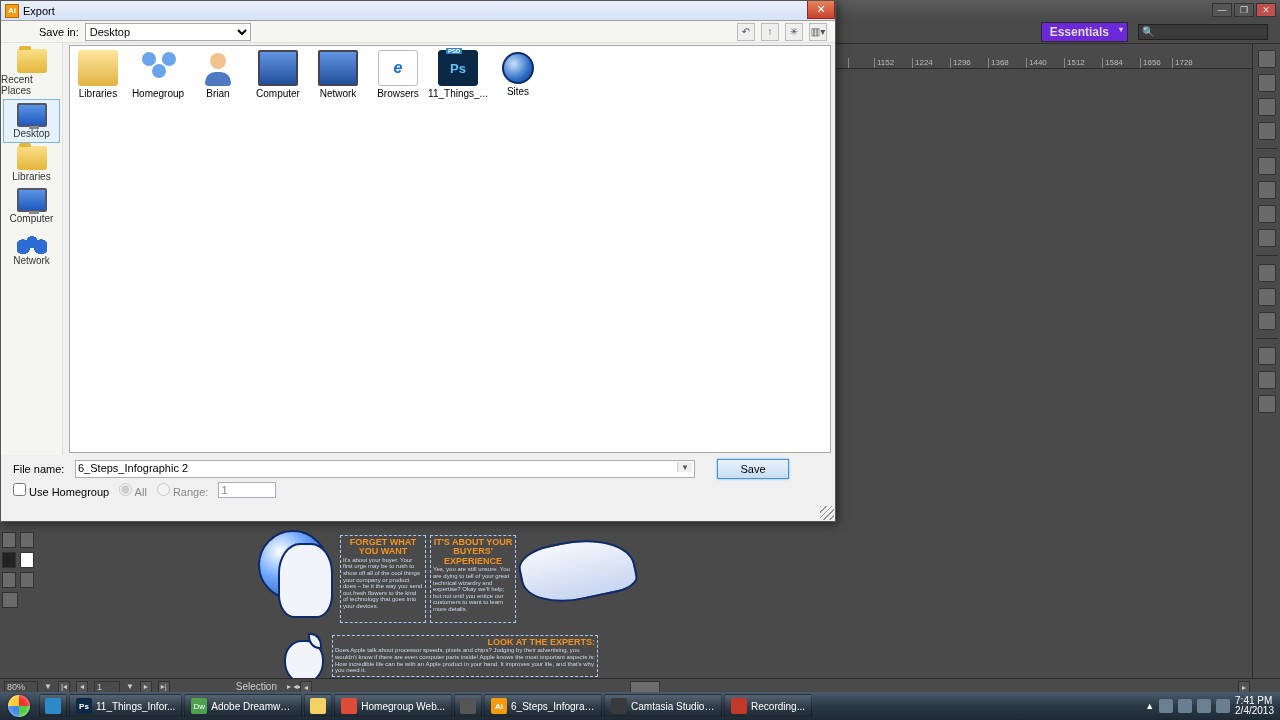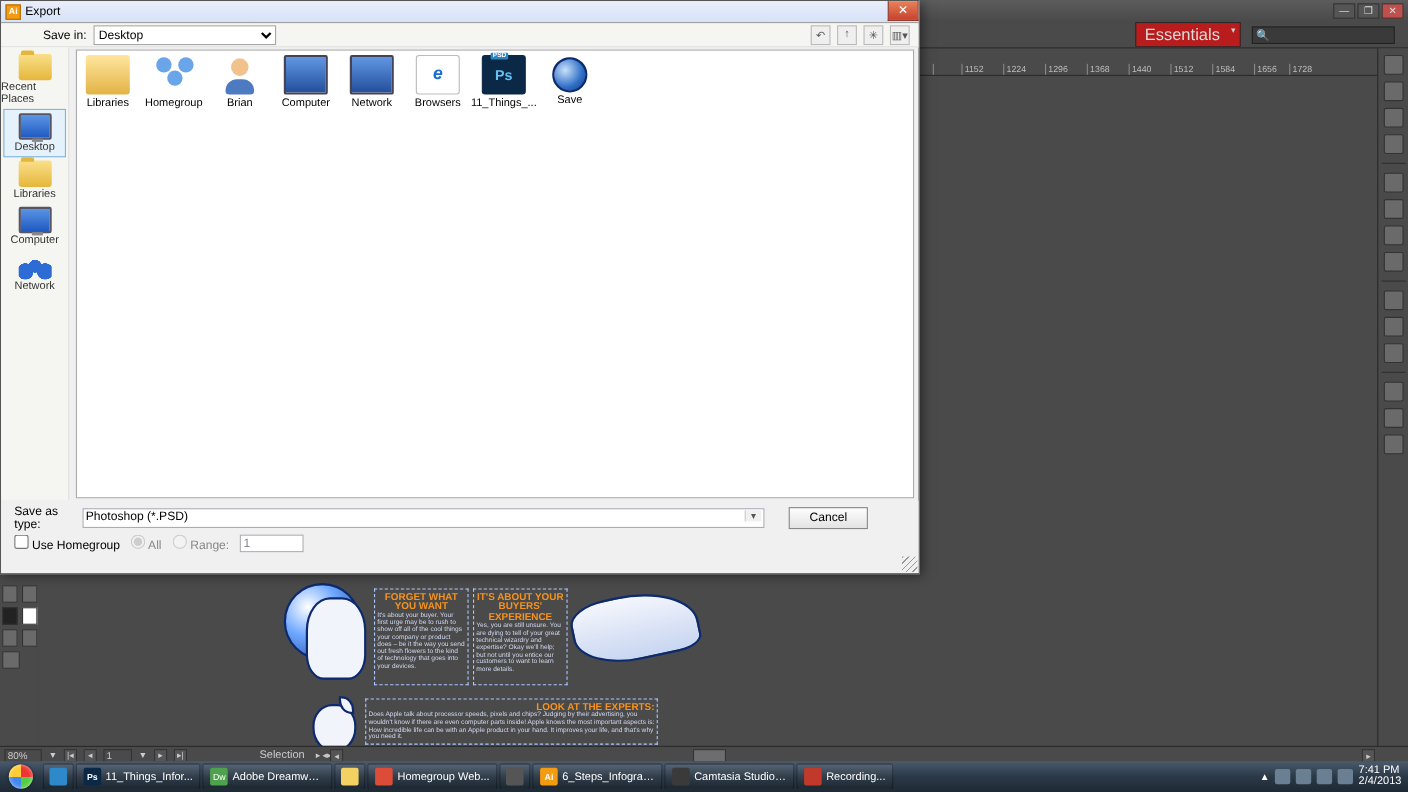--- a/index.html
+++ b/index.html
@@ -5,21 +5,21 @@
 * { margin: 0; padding: 0; box-sizing: border-box; font-family: "Segoe UI", Tahoma, sans-serif; }
 body { width: 1280px; height: 720px; background: #4a4a4a; overflow: hidden; position: relative; }
 
 
 .host-window { position: absolute; inset: 0; background: #4a4a4a; }
 .host-titlebar { height: 20px; background: linear-gradient(#5c5c5c,#494949); display: flex; justify-content: flex-end; align-items: center; padding-right: 4px; }
 .host-titlebar .winbtn { width: 20px; height: 14px; margin-left: 2px; background: #555; border: 1px solid #333; display: flex; align-items: center; justify-content: center; font-size: 9px; color: #ddd; cursor: pointer; }
 .host-titlebar .winbtn.close { background: #c0504d; }
 .host-menubar { position: absolute; top: 0; left: 15px; height: 20px; display: flex; align-items: center; gap: 12px; font-size: 11px; color: #3a3a3a; padding-left: 6px; }
 .host-optbar { height: 24px; background: #4a4a4a; border-bottom: 1px solid #2c2c2c; display: flex; justify-content: flex-end; align-items: center; padding-right: 12px; gap: 10px; }
-.host-optbar .ess { font-size: 15px; color: #ddd; padding: 2px 18px 2px 8px; background: #b91c1c; border: 1px solid #2a2a2a; position: relative; }
+.host-optbar .ess { font-size: 12px; color: #ddd; padding: 2px 18px 2px 8px; background: #6d28d9; border: 1px solid #2a2a2a; position: relative; font-weight: bold; }
 .host-optbar .ess::after { content: "▾"; font-size: 8px; position: absolute; right: 4px; top: 2px; color: #ccc;}
 .host-optbar .search { width: 130px; height: 16px; background: #3a3a3a; border: 1px solid #222; display:flex; align-items:center; padding-left: 3px;}
 .host-optbar .search span{ font-size:10px; color:#aaa;}
 .ruler-h { position: absolute; top: 55px; left: 40px; right: 28px; height: 14px; background: #4a4a4a; border-bottom: 1px solid #2a2a2a; font-size: 8px; color: #bbb; display: flex; align-items: flex-end; }
 .ruler-h div { position: absolute; border-left: 1px solid #888; padding-left: 2px; height: 10px; }
 .right-panel { position: absolute; top: 44px; right: 0; width: 28px; bottom: 30px; background: #4a4a4a; border-left: 1px solid #2a2a2a; display: flex; flex-direction: column; align-items: center; padding-top: 6px; gap: 6px; }
 .right-panel .picon { width: 18px; height: 18px; background: #6a6a6a; border: 1px solid #333; border-radius: 2px; }
 .right-panel .sep { width: 22px; height: 1px; background: #2e2e2e; margin: 2px 0; }
 .left-tools { position: absolute; top: 530px; left: 0; width: 36px; bottom: 28px; background: #4a4a4a; display: flex; flex-direction: column; }
 .left-tools .t { width: 16px; height: 16px; margin: 2px 2px; background: #6a6a6a; border: 1px solid #333; }
@@ -285,30 +285,30 @@
           <div class="fitem">
             <div class="ficon ie">e</div>
             <span>Browsers</span>
           </div>
           <div class="fitem">
             <div class="ficon psd">Ps</div>
             <span>11_Things_...</span>
           </div>
           <div class="fitem">
             <div class="ficon globe"></div>
-            <span>Save</span>
+            <span>Sites</span>
           </div>
         </div>
     </div>
   </div>
   <div class="dlg-bottom">
     <div class="brow">
-      <label>Save as type:</label>
-      <div class="combo">Photoshop (*.PSD)</div>
-      <div class="dbtn">Cancel</div>
+      <label>File name:</label>
+      <div class="combo">6_Steps_Infographic 2</div>
+      <div class="dbtn default">Save</div>
     </div>
     <div class="artb-row">
       <label><input type="checkbox" style=""> <span>Use Homegroup</span></label>
       <label style="color:#888"><input type="radio" disabled="" checked="" style=""> <span>All</span></label>
       <label style="color:#888"><input type="radio" disabled="" style=""> <span>Range:</span></label>
       <input type="text" disabled="" style="color: rgb(136, 136, 136);" value="1">
     </div>
     <div class="dlg-resize"></div>
   </div>
 </div>

